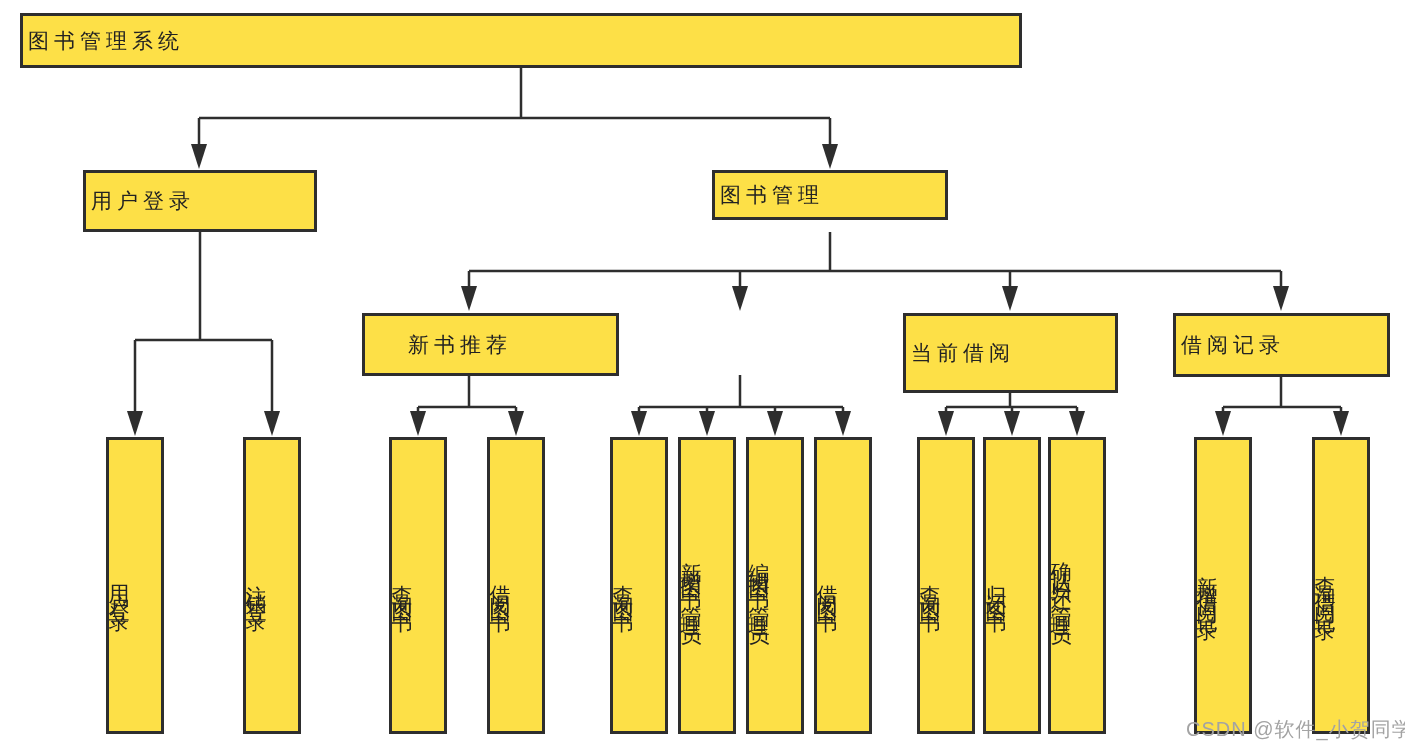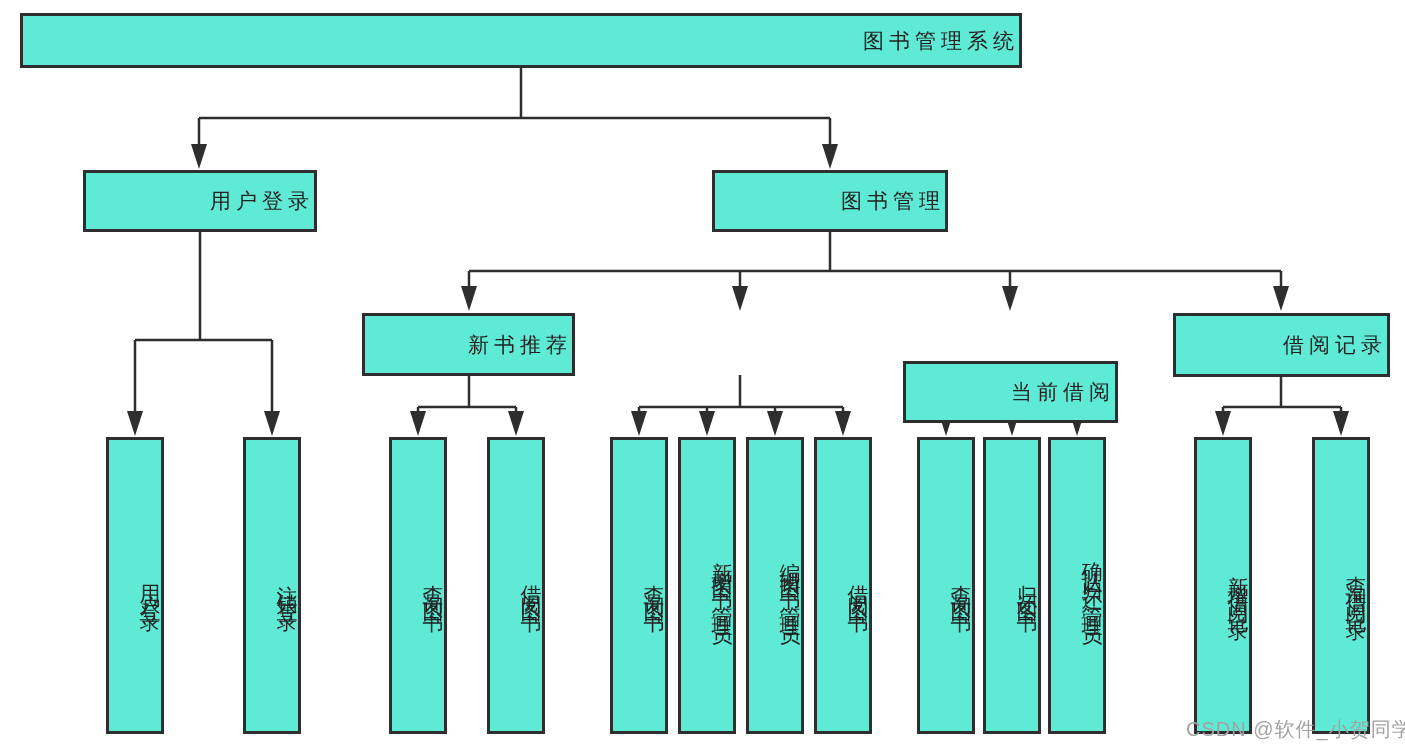--- a/index.html
+++ b/index.html
@@ -19,25 +19,25 @@
     position: absolute;
     left: 0;
     top: 0;
     width: 1405px;
     height: 747px;
     z-index: 1;
   }
   .box {
     position: absolute;
     box-sizing: border-box;
-    background: #5eead4;
+    background: #fde047;
     border: 3px solid #2e2e2e;
     display: flex;
     align-items: center;
-    justify-content: flex-end;
+    justify-content: flex-start;
     z-index: 2;
     color: #222222;
   }
   .box .hlabel {
     font-size: 21px;
     letter-spacing: 5px;
     text-indent: 5px;
     color: #222222;
     white-space: nowrap;
   }
@@ -101,28 +101,28 @@
     </g>
   </svg>
 
   <div class="box" style="left:20px; top:13px; width:1002px; height:55px;">
     <span class="hlabel">图书管理系统</span>
   </div>
 
   <div class="box" style="left:83px; top:170px; width:234px; height:62px;">
     <span class="hlabel">用户登录</span>
   </div>
-  <div class="box" style="left:712px; top:170px; width:236px; height:62px;">
+  <div class="box" style="left:712px; top:170px; width:236px; height:50px;">
     <span class="hlabel">图书管理</span>
   </div>
 
-  <div class="box" style="left:362px; top:313px; width:213px; height:63px;">
+  <div class="box" style="left:362px; top:313px; width:257px; height:63px;padding-left:38px;">
     <span class="hlabel">新书推荐</span>
   </div>
-  <div class="box" style="left:903px; top:313px; width:215px; height:62px;margin-top:48px;">
+  <div class="box" style="left:903px; top:313px; width:215px; height:80px;">
     <span class="hlabel">当前借阅</span>
   </div>
   <div class="box" style="left:1173px; top:313px; width:217px; height:64px;">
     <span class="hlabel">借阅记录</span>
   </div>
 
   <div class="box leaf" style="left:106px;">
     <span class="vtext">用户登录</span>
   </div>
   <div class="box leaf" style="left:243px;">

